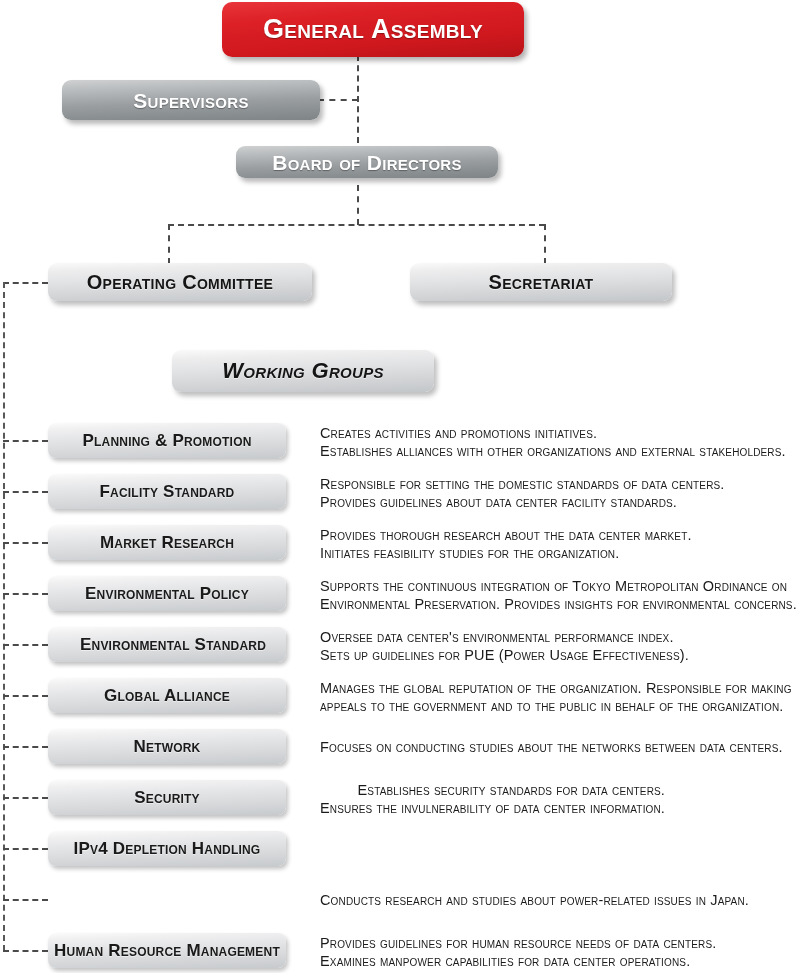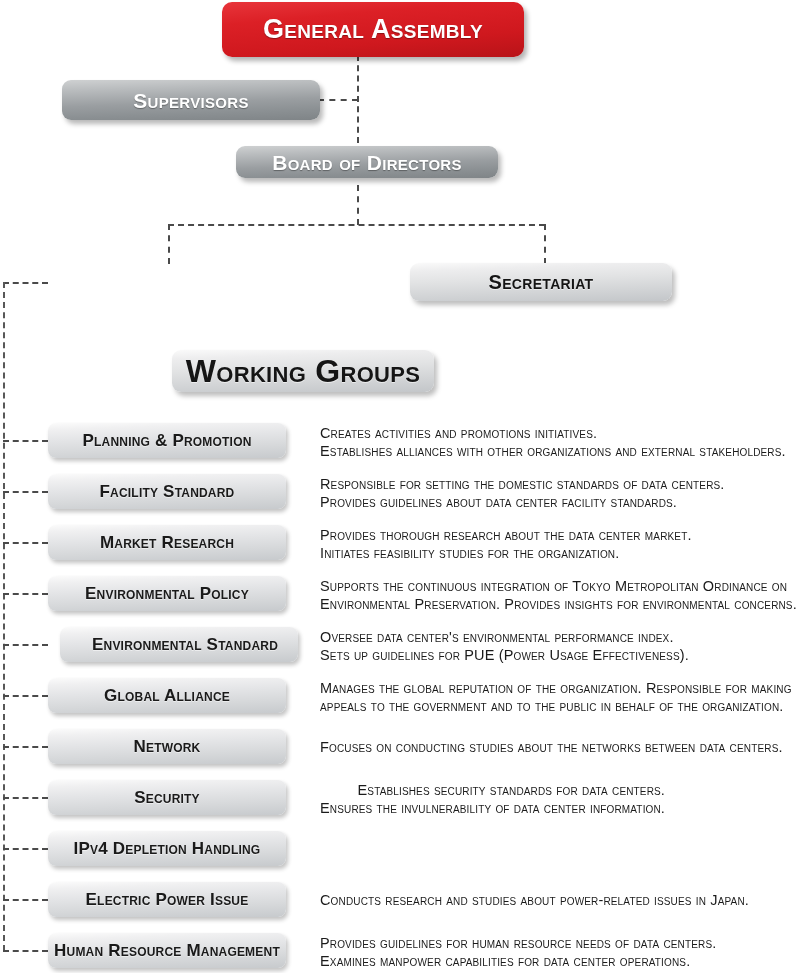--- a/index.html
+++ b/index.html
@@ -83,21 +83,22 @@
     box-shadow: 3px 4px 5px rgba(0,0,0,0.26);
   }
   .node-light .lbl {
     color: #151515;
     font-size: 20px;
     text-shadow: 0 1px 0 rgba(255,255,255,0.55);
   }
 
   
   .node-banner .lbl {
-    font-size: 32px;
+    font-size: 22px;
+    font-style: italic;
   }
 
   
   .node-wg {
     border-radius: 8px;
     background: linear-gradient(178deg, #fbfbfb 0%, #f0f0f1 16%, #e4e5e7 40%, #d6d8da 70%, #c7cacd 100%);
     box-shadow: 2px 3px 4px rgba(0,0,0,0.24);
   }
   .node-wg .lbl {
     font-size: 17px;
@@ -155,20 +156,23 @@
   </div>
 
   <div class="node node-red" style="left:222px; top:2px; width:302px; height:55px;">
     <span class="lbl">General Assembly</span>
   </div>
 
   <div class="node node-dark" style="left:236px; top:146px; width:262px; height:32px;">
     <span class="lbl">Board of Directors</span>
   </div>
 
+  <div class="node node-light" style="left:48px; top:263px; width:264px; height:38px;">
+    <span class="lbl">Operating Committee</span>
+  </div>
 
   <div class="node node-light" style="left:410px; top:263px; width:262px; height:38px;">
     <span class="lbl">Secretariat</span>
   </div>
 
   <div class="node node-light node-banner" style="left:172px; top:350px; width:262px; height:42px;">
     <span class="lbl">Working Groups</span>
   </div>
 
   <div class="node node-wg" style="left:48px; top:423px; width:238px; height:35px;">
@@ -196,21 +200,21 @@
   </div>
 
   <div class="node node-wg" style="left:48px; top:576px; width:238px; height:35px;">
     <span class="lbl">Environmental Policy</span>
   </div>
   <div class="desc" style="left:320px; top:577px;">
     <span class="line">Supports the continuous integration of Tokyo Metropolitan Ordinance on</span>
     <span class="line">Environmental Preservation. Provides insights for environmental concerns.</span>
   </div>
 
-  <div class="node node-wg" style="left:60px; top:627px; width:238px; height:35px;padding-left:12px;">
+  <div class="node node-wg" style="left:48px; top:627px; width:238px; height:35px;padding-left:12px;">
     <span class="lbl">Environmental Standard</span>
   </div>
   <div class="desc" style="left:320px; top:628px;">
     <span class="line">Oversee data center's environmental performance index.</span>
     <span class="line">Sets up guidelines for PUE (Power Usage Effectiveness).</span>
   </div>
 
   <div class="node node-wg" style="left:48px; top:678px; width:238px; height:35px;">
     <span class="lbl">Global Alliance</span>
   </div>
@@ -231,23 +235,20 @@
   </div>
   <div class="desc" style="left:320px; top:781px;text-align:right;">
     <span class="line">Establishes security standards for data centers.</span>
     <span class="line">Ensures the invulnerability of data center information.</span>
   </div>
 
   <div class="node node-wg" style="left:48px; top:831px; width:238px; height:35px;">
     <span class="lbl">IPv4 Depletion Handling</span>
   </div>
 
-  <div class="node node-wg" style="left:48px; top:882px; width:238px; height:35px;">
-    <span class="lbl">Electric Power Issue</span>
-  </div>
   <div class="desc" style="left:320px; top:891px;">
     <span class="line">Conducts research and studies about power-related issues in Japan.</span>
   </div>
 
   <div class="node node-wg" style="left:48px; top:933px; width:238px; height:35px;">
     <span class="lbl">Human Resource Management</span>
   </div>
   <div class="desc" style="left:320px; top:934px;">
     <span class="line">Provides guidelines for human resource needs of data centers.</span>
     <span class="line">Examines manpower capabilities for data center operations.</span>

